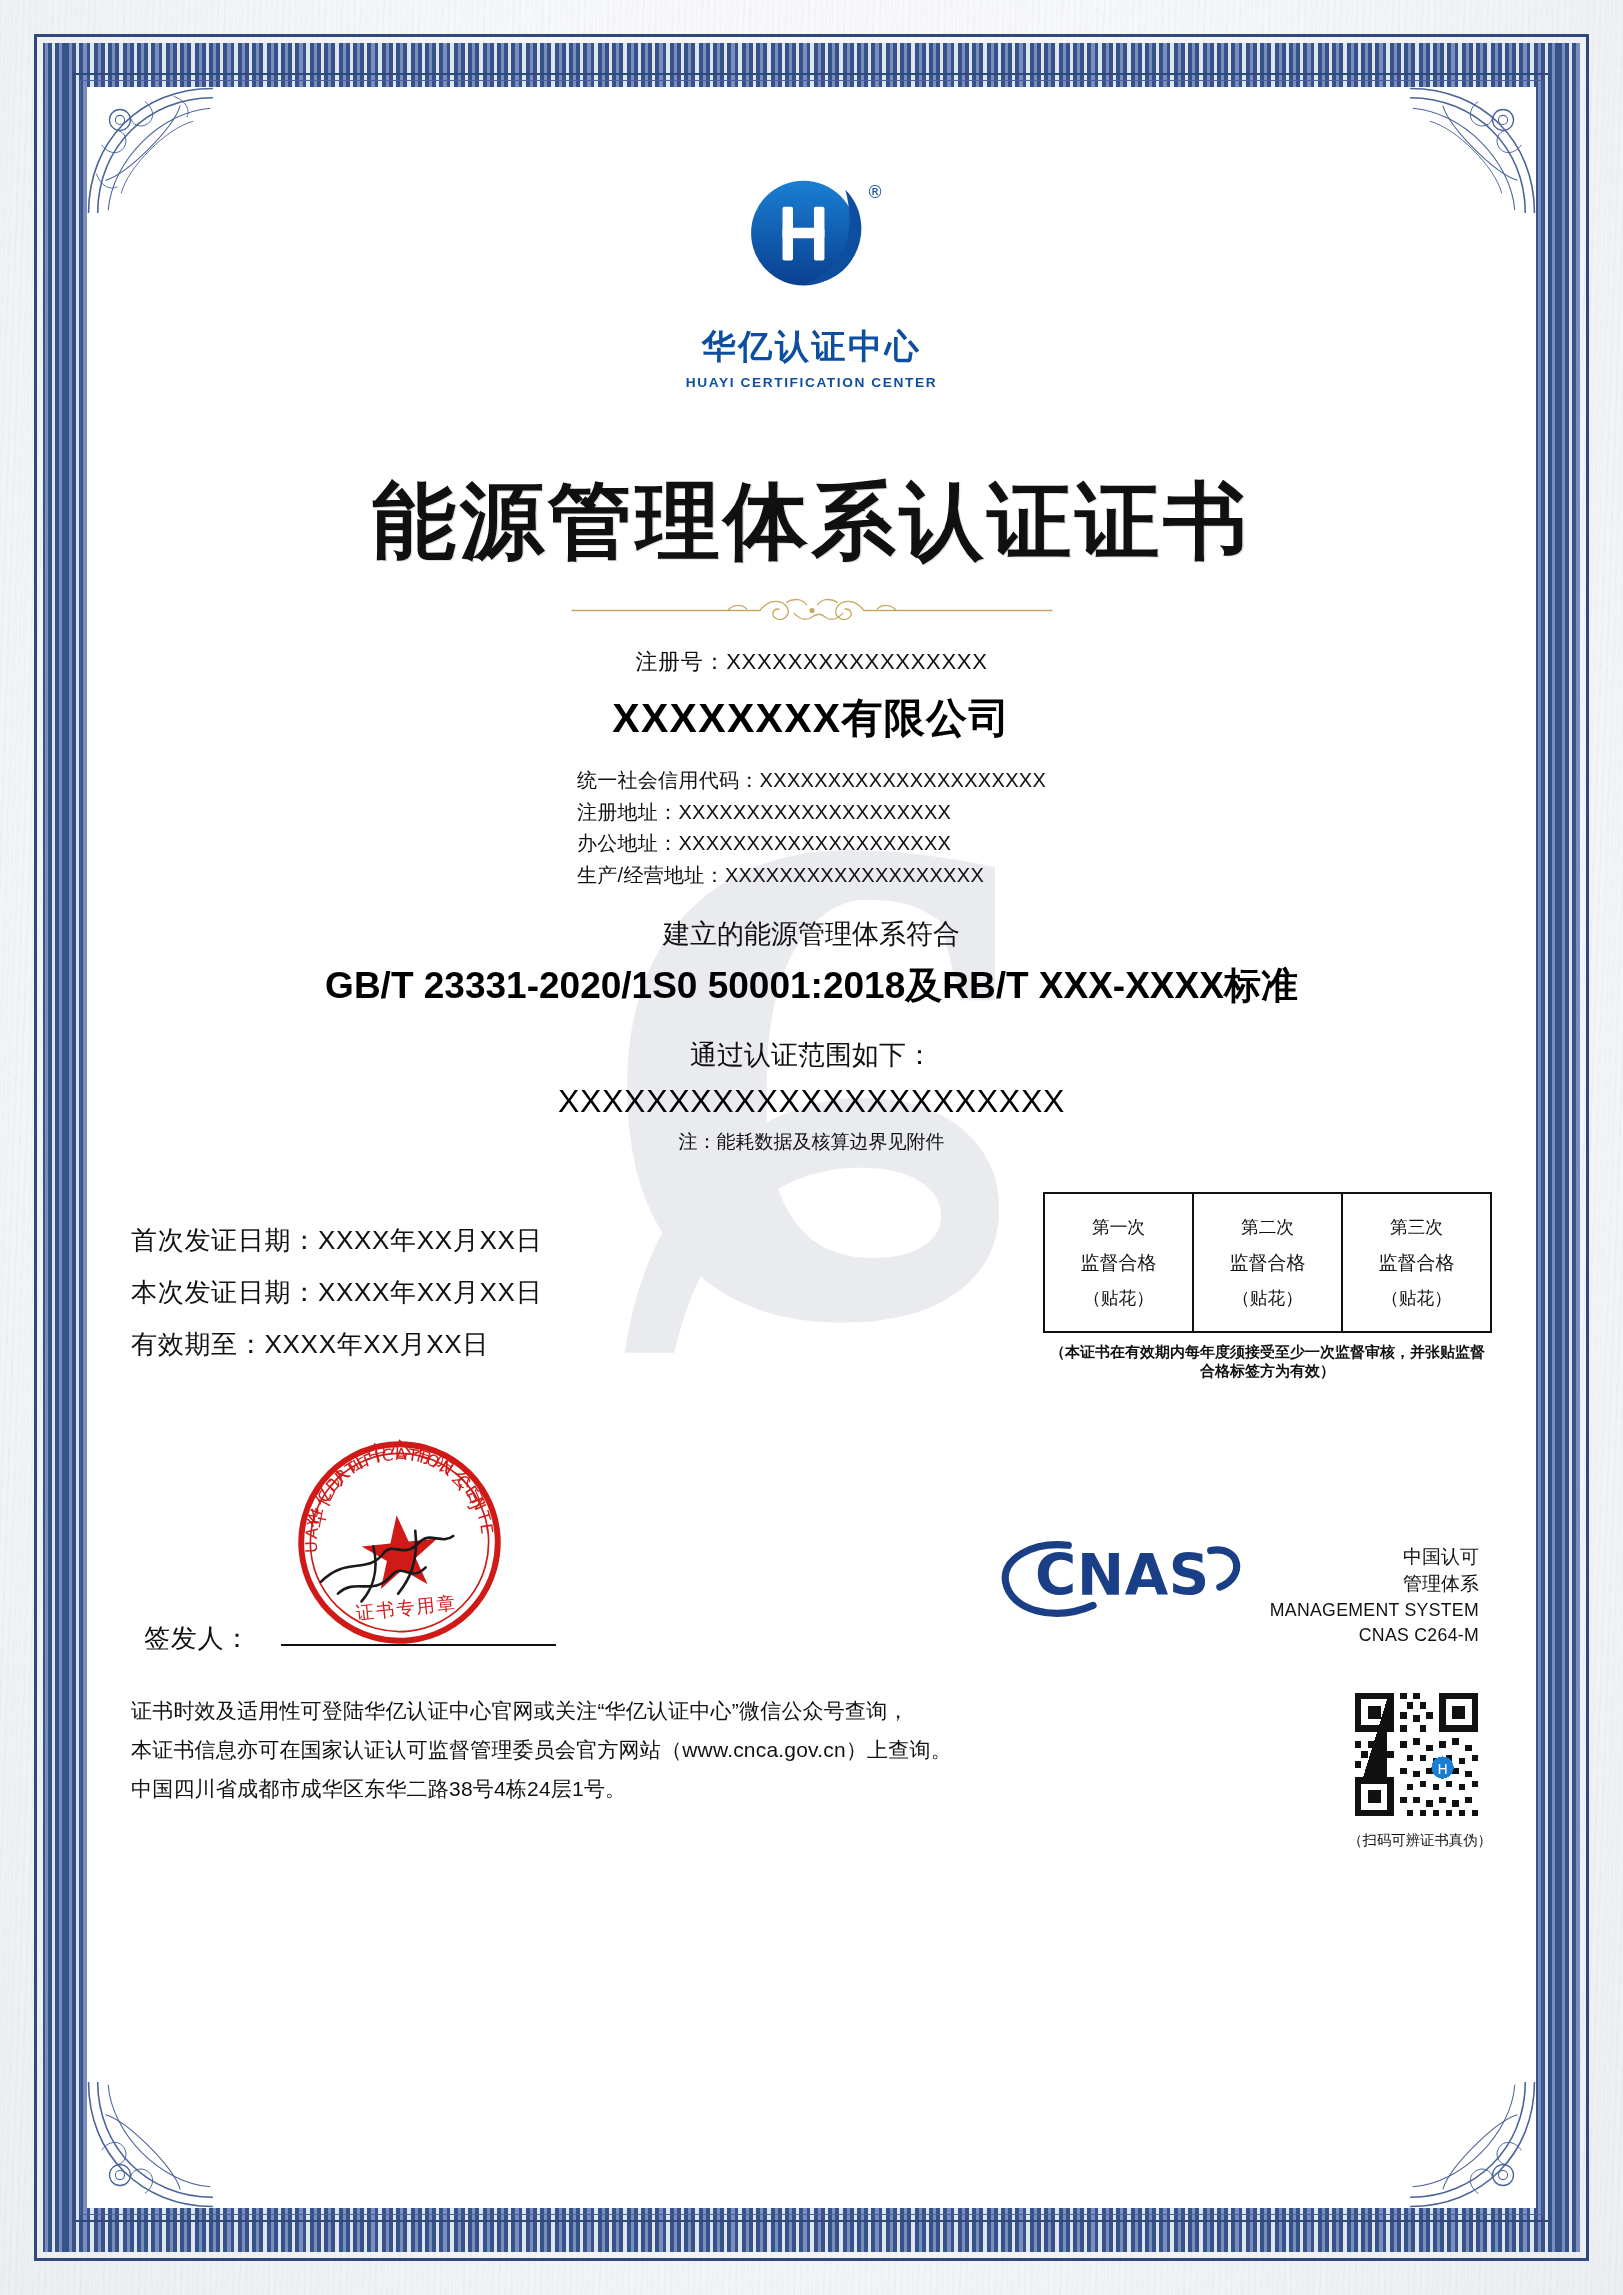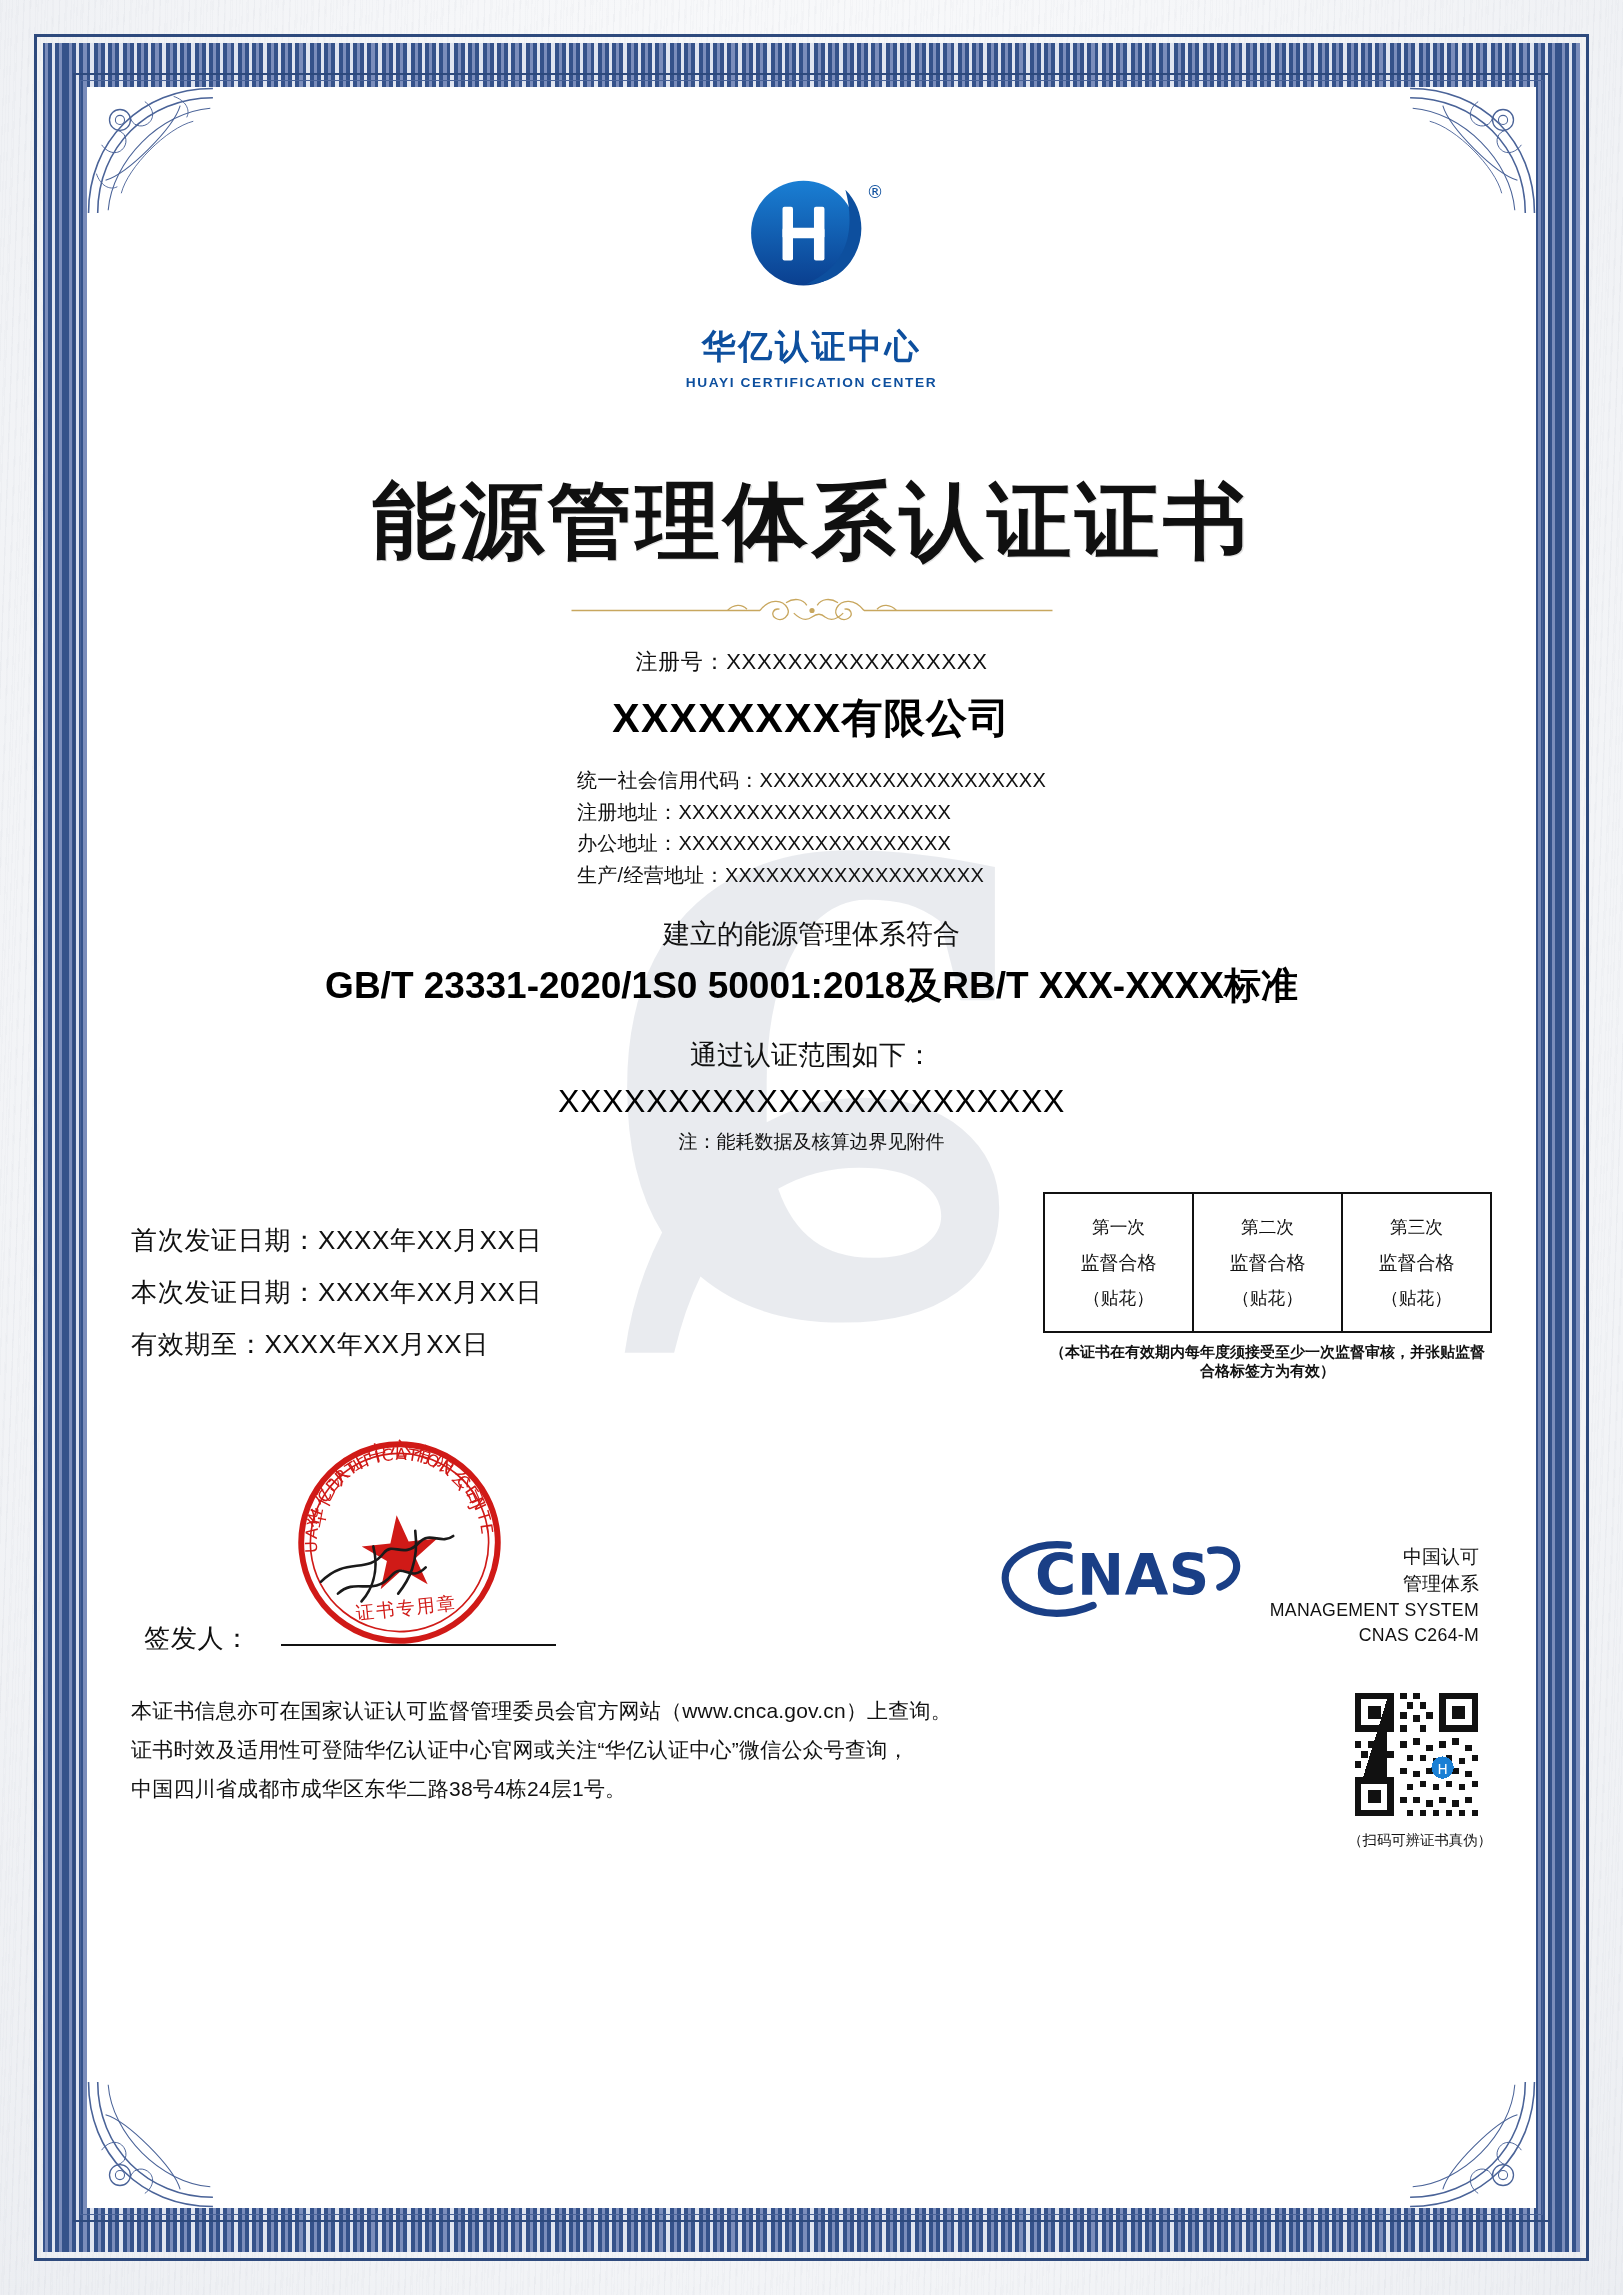--- a/index.html
+++ b/index.html
@@ -393,22 +393,22 @@
           <div>管理体系</div>
           <div class="en">MANAGEMENT SYSTEM</div>
           <div class="en">CNAS C264-M</div>
         </div>
       </div>
     </div>
 
     
     <div class="footer">
       <div class="foot-lines">
+        <div class="foot-line">证书时效及适用性可登陆华亿认证中心官网或关注“华亿认证中心”微信公众号查询，</div>
         <div class="foot-line">本证书信息亦可在国家认证认可监督管理委员会官方网站（www.cnca.gov.cn）上查询。</div>
-        <div class="foot-line">证书时效及适用性可登陆华亿认证中心官网或关注“华亿认证中心”微信公众号查询，</div>
         <div class="foot-line">中国四川省成都市成华区东华二路38号4栋24层1号。</div>
       </div>
 
       <div class="qr-wrap">
         <div class="qr">
           <svg viewBox="0 0 42 42" xmlns="http://www.w3.org/2000/svg" shape-rendering="crispEdges">
             <rect width="42" height="42" fill="#fff"></rect>
             <g fill="#111">
               <path d="M2 2h12v12H2zm2 2v8h8V4z"></path>
                 <rect x="6" y="6" width="4" height="4"></rect>

